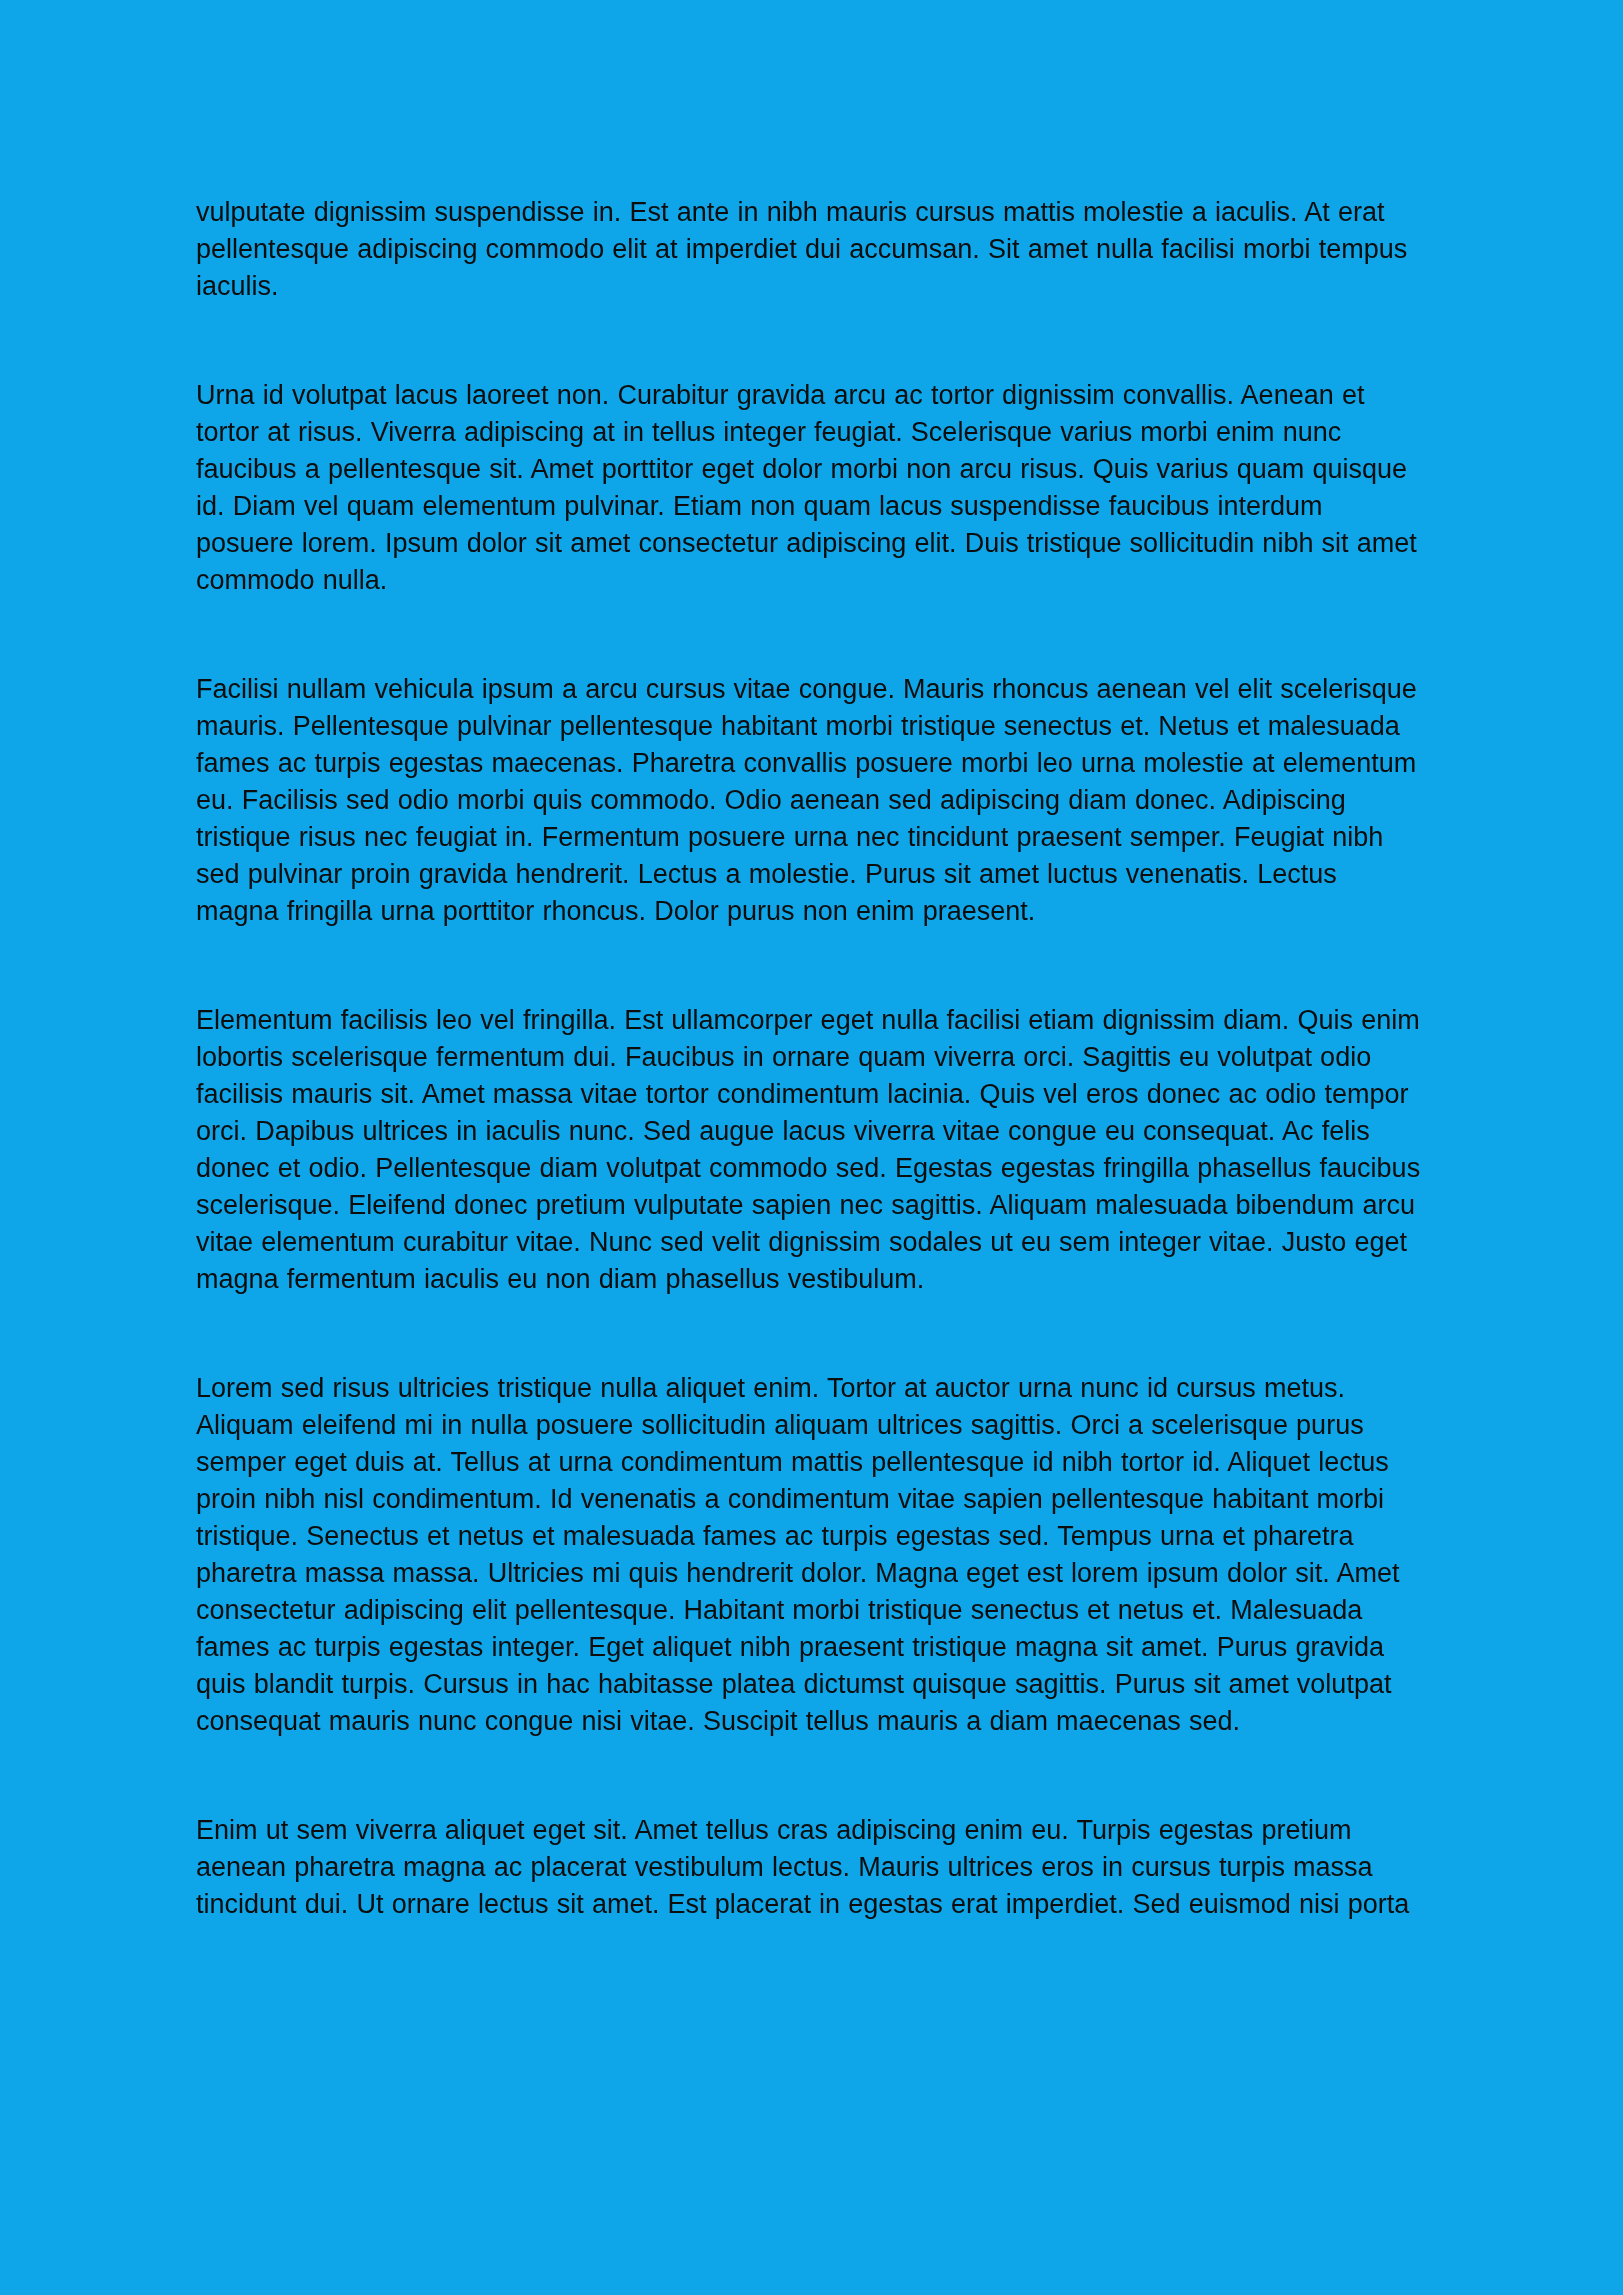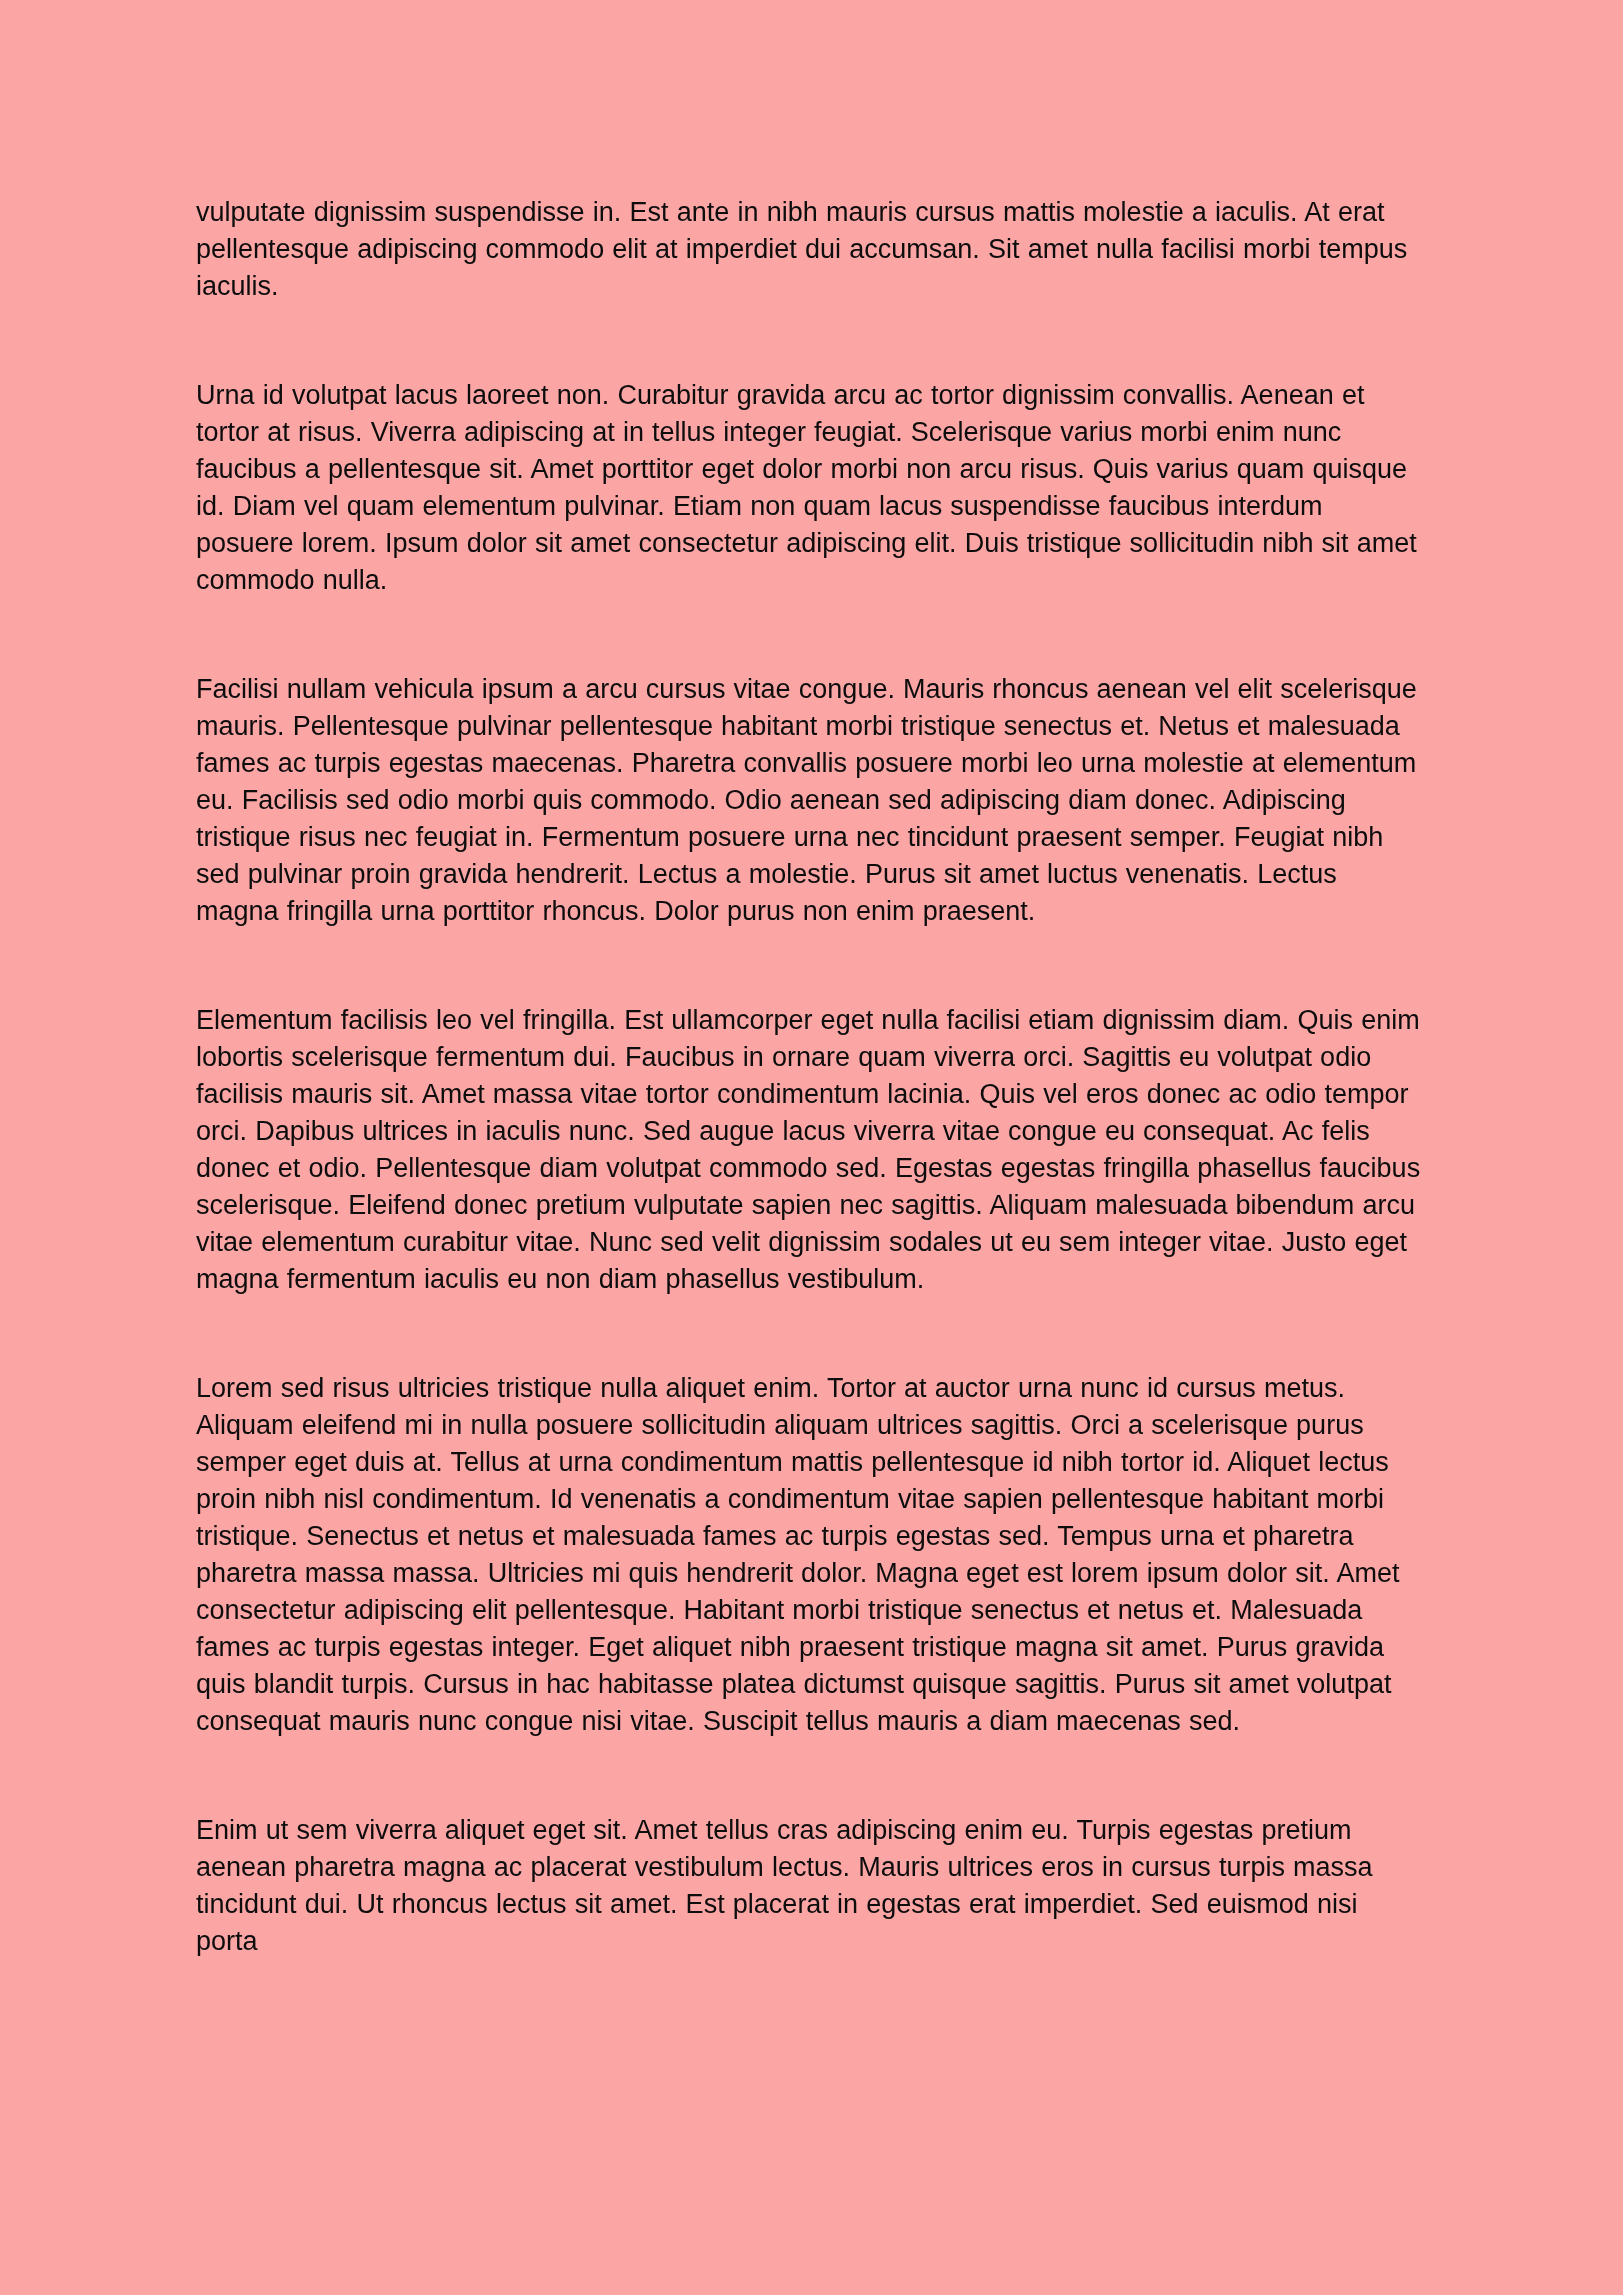--- a/index.html
+++ b/index.html
@@ -9,21 +9,21 @@
   }
   body {
     width: 1623px;
     height: 2295px;
     position: relative;
   }
   .page {
     box-sizing: border-box;
     width: 1623px;
     height: 2295px;
-    background: #fca5a5;
+    background: #0ea5e9;
     padding: 194px 196px 0 196px;
     overflow: hidden;
   }
   .page p {
     font-family: "Liberation Sans", sans-serif;
     font-size: 27px;
     line-height: 37px;
     color: #0d0d0d;
     margin: 0 0 72px 0;
     text-align: left;
@@ -32,15 +32,15 @@
 </style>
 </head>
 <body>
 
 <div class="page">
   <p>vulputate dignissim suspendisse in. Est ante in nibh mauris cursus mattis molestie a iaculis. At erat pellentesque adipiscing commodo elit at imperdiet dui accumsan. Sit amet nulla facilisi morbi tempus iaculis.</p>
   <p>Urna id volutpat lacus laoreet non. Curabitur gravida arcu ac tortor dignissim convallis. Aenean et tortor at risus. Viverra adipiscing at in tellus integer feugiat. Scelerisque varius morbi enim nunc faucibus a pellentesque sit. Amet porttitor eget dolor morbi non arcu risus. Quis varius quam quisque id. Diam vel quam elementum pulvinar. Etiam non quam lacus suspendisse faucibus interdum posuere lorem. Ipsum dolor sit amet consectetur adipiscing elit. Duis tristique sollicitudin nibh sit amet commodo nulla.</p>
   <p>Facilisi nullam vehicula ipsum a arcu cursus vitae congue. Mauris rhoncus aenean vel elit scelerisque mauris. Pellentesque pulvinar pellentesque habitant morbi tristique senectus et. Netus et malesuada fames ac turpis egestas maecenas. Pharetra convallis posuere morbi leo urna molestie at elementum eu. Facilisis sed odio morbi quis commodo. Odio aenean sed adipiscing diam donec. Adipiscing tristique risus nec feugiat in. Fermentum posuere urna nec tincidunt praesent semper. Feugiat nibh sed pulvinar proin gravida hendrerit. Lectus a molestie. Purus sit amet luctus venenatis. Lectus magna fringilla urna porttitor rhoncus. Dolor purus non enim praesent.</p>
   <p>Elementum facilisis leo vel fringilla. Est ullamcorper eget nulla facilisi etiam dignissim diam. Quis enim lobortis scelerisque fermentum dui. Faucibus in ornare quam viverra orci. Sagittis eu volutpat odio facilisis mauris sit. Amet massa vitae tortor condimentum lacinia. Quis vel eros donec ac odio tempor orci. Dapibus ultrices in iaculis nunc. Sed augue lacus viverra vitae congue eu consequat. Ac felis donec et odio. Pellentesque diam volutpat commodo sed. Egestas egestas fringilla phasellus faucibus scelerisque. Eleifend donec pretium vulputate sapien nec sagittis. Aliquam malesuada bibendum arcu vitae elementum curabitur vitae. Nunc sed velit dignissim sodales ut eu sem integer vitae. Justo eget magna fermentum iaculis eu non diam phasellus vestibulum.</p>
   <p>Lorem sed risus ultricies tristique nulla aliquet enim. Tortor at auctor urna nunc id cursus metus. Aliquam eleifend mi in nulla posuere sollicitudin aliquam ultrices sagittis. Orci a scelerisque purus semper eget duis at. Tellus at urna condimentum mattis pellentesque id nibh tortor id. Aliquet lectus proin nibh nisl condimentum. Id venenatis a condimentum vitae sapien pellentesque habitant morbi tristique. Senectus et netus et malesuada fames ac turpis egestas sed. Tempus urna et pharetra pharetra massa massa. Ultricies mi quis hendrerit dolor. Magna eget est lorem ipsum dolor sit. Amet consectetur adipiscing elit pellentesque. Habitant morbi tristique senectus et netus et. Malesuada fames ac turpis egestas integer. Eget aliquet nibh praesent tristique magna sit amet. Purus gravida quis blandit turpis. Cursus in hac habitasse platea dictumst quisque sagittis. Purus sit amet volutpat consequat mauris nunc congue nisi vitae. Suscipit tellus mauris a diam maecenas sed.</p>
-  <p>Enim ut sem viverra aliquet eget sit. Amet tellus cras adipiscing enim eu. Turpis egestas pretium aenean pharetra magna ac placerat vestibulum lectus. Mauris ultrices eros in cursus turpis massa tincidunt dui. Ut rhoncus lectus sit amet. Est placerat in egestas erat imperdiet. Sed euismod nisi porta</p>
+  <p>Enim ut sem viverra aliquet eget sit. Amet tellus cras adipiscing enim eu. Turpis egestas pretium aenean pharetra magna ac placerat vestibulum lectus. Mauris ultrices eros in cursus turpis massa tincidunt dui. Ut ornare lectus sit amet. Est placerat in egestas erat imperdiet. Sed euismod nisi porta</p>
 </div>
 
 
 </body></html>

